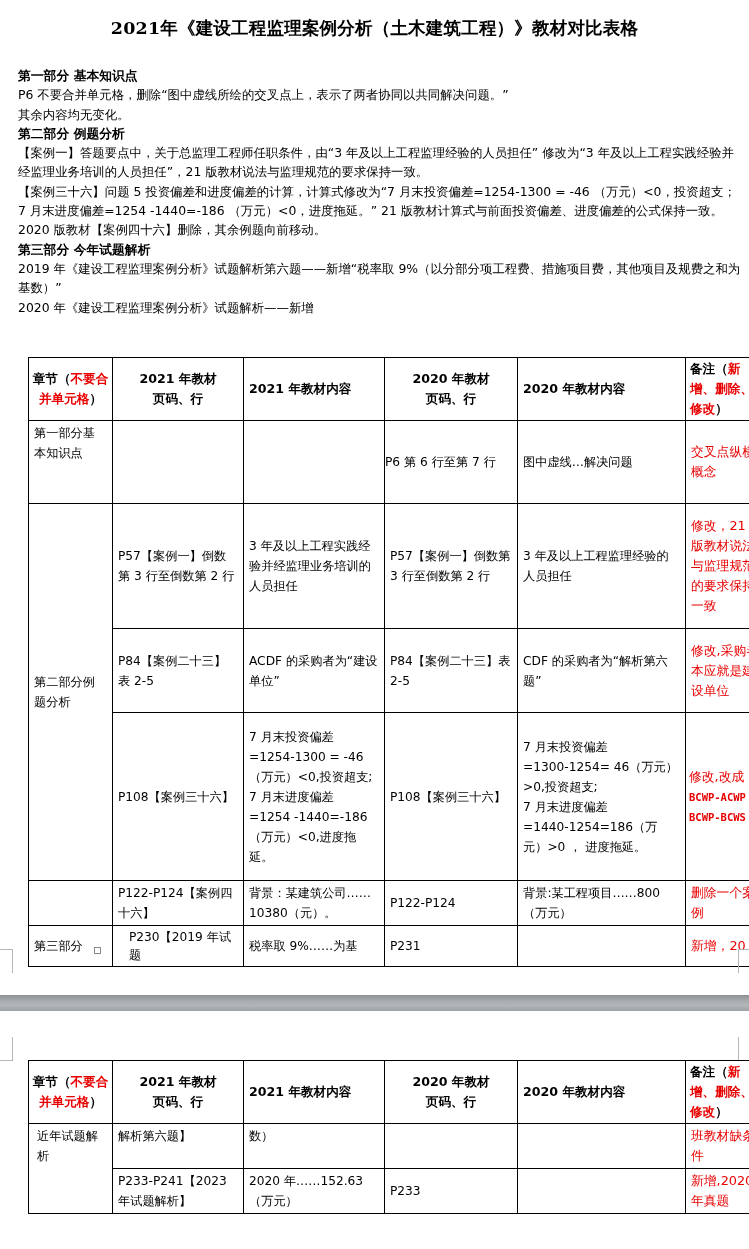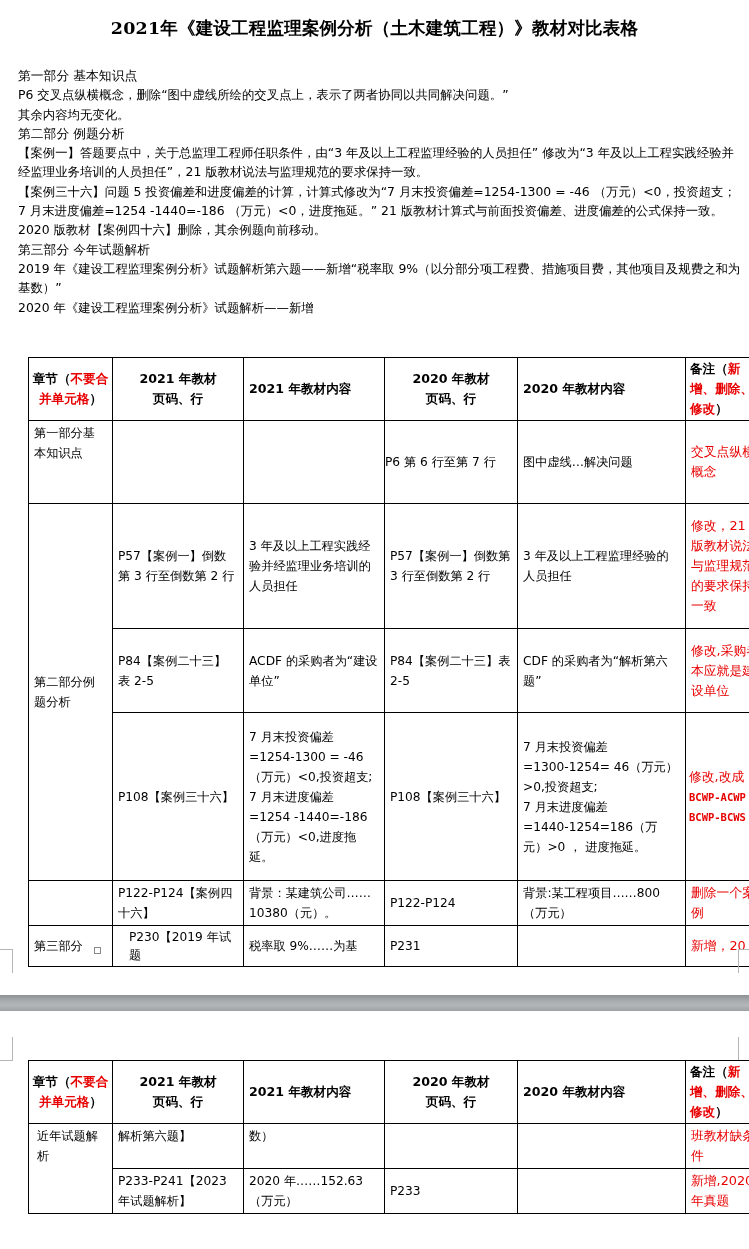--- a/index.html
+++ b/index.html
@@ -10,21 +10,21 @@
   #page1 { top: 0; height: 995px; }
   #gap { position: absolute; left: 0; top: 995px; width: 749px; height: 16px;
          background: linear-gradient(#8e9194, #a8abae 35%, #b3b6b9 65%, #9fa2a5); }
   #page2 { top: 1011px; height: 238px; }
 
   .title { position: absolute; top: 16px; left: 0; width: 749px; text-align: center;
            font-family: "DejaVu Serif", "Liberation Serif", serif; font-weight: bold; font-size: 17.5px; letter-spacing: 0.2px; }
 
   .body-text { position: absolute; left: 18px; width: 725px; font-size: 12.4px; line-height: 19.3px; }
   .p { white-space: normal; }
-  .h { font-weight: normal; font-size: 12.8px; }
+  .h { font-weight: bold; font-size: 12.8px; }
 
   table.cmp { position: absolute; left: 28px; border-collapse: collapse; table-layout: fixed; font-size: 12.2px; }
   table.cmp td, table.cmp th { border: 1.3px solid #000; vertical-align: middle; padding: 2px 5px; line-height: 20px; font-weight: normal; }
   table.cmp th { font-weight: bold; text-align: center; font-size: 12.6px; }
   .red { color: #e80000; }
   .bold { font-weight: bold; }
   .rednote { color: #e80000; font-weight: bold; font-size: 12.8px; margin-top: 44px; }
   .mono { font-family: "DejaVu Sans Mono", "Liberation Mono", monospace; font-size: 11.5px; }
   .top { vertical-align: top !important; }
 
@@ -32,21 +32,21 @@
   .anchor { position: absolute; width: 7px; height: 7px; border: 1px solid #888; background: #fff; }
 </style>
 </head>
 <body>
 
 <div class="page" id="page1">
   <div class="title">2021年《建设工程监理案例分析（土木建筑工程）》教材对比表格</div>
 
   <div class="body-text" style="top:66px;">
     <div class="h">第一部分  基本知识点</div>
-    <div class="p">P6 交叉点纵横概念，删除“图中虚线所绘的交叉点上，表示了两者协同以共同解决问题。”</div>
+    <div class="p">P6 不要合并单元格，删除“图中虚线所绘的交叉点上，表示了两者协同以共同解决问题。”</div>
     <div class="p">其余内容均无变化。</div>
     <div class="h">第二部分  例题分析</div>
     <div class="p">【案例一】答题要点中，关于总监理工程师任职条件，由“3 年及以上工程监理经验的人员担任” 修改为“3 年及以上工程实践经验并经监理业务培训的人员担任”，21 版教材说法与监理规范的要求保持一致。</div>
     <div class="p">【案例三十六】问题 5 投资偏差和进度偏差的计算，计算式修改为“7 月末投资偏差=1254-1300 = -46 （万元）&lt;0，投资超支；7 月末进度偏差=1254 -1440=-186 （万元）&lt;0，进度拖延。” 21 版教材计算式与前面投资偏差、进度偏差的公式保持一致。</div>
     <div class="p">2020 版教材【案例四十六】删除，其余例题向前移动。</div>
     <div class="h">第三部分  今年试题解析</div>
     <div class="p">2019 年《建设工程监理案例分析》试题解析第六题——新增“税率取 9%（以分部分项工程费、措施项目费，其他项目及规费之和为基数）”</div>
     <div class="p">2020 年《建设工程监理案例分析》试题解析——新增</div>
   </div>
 

